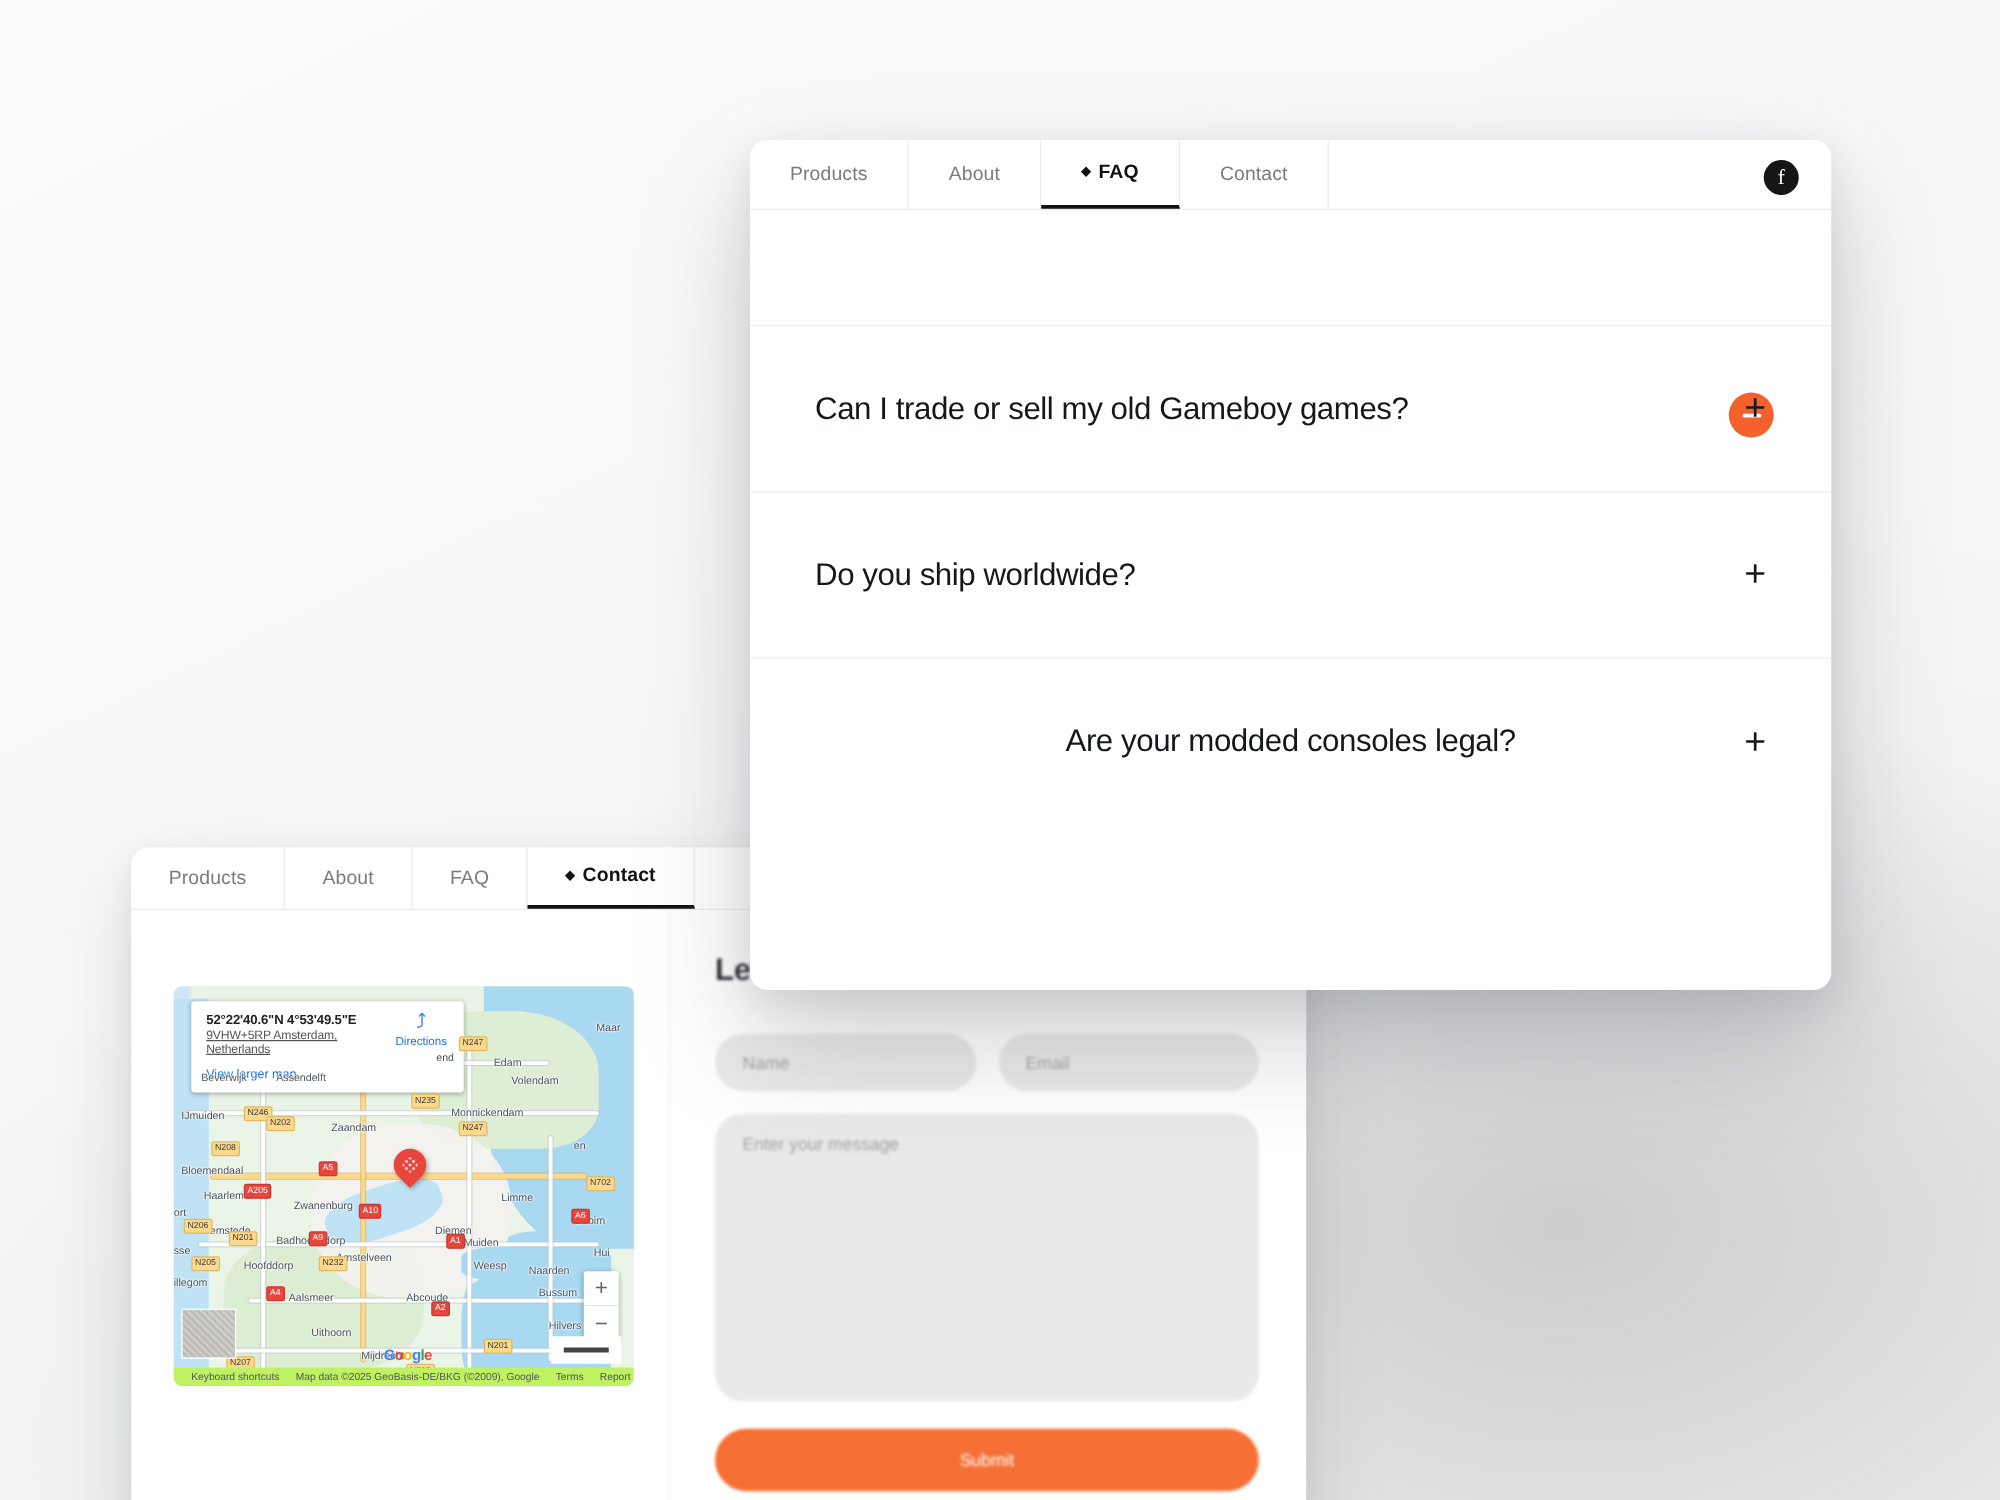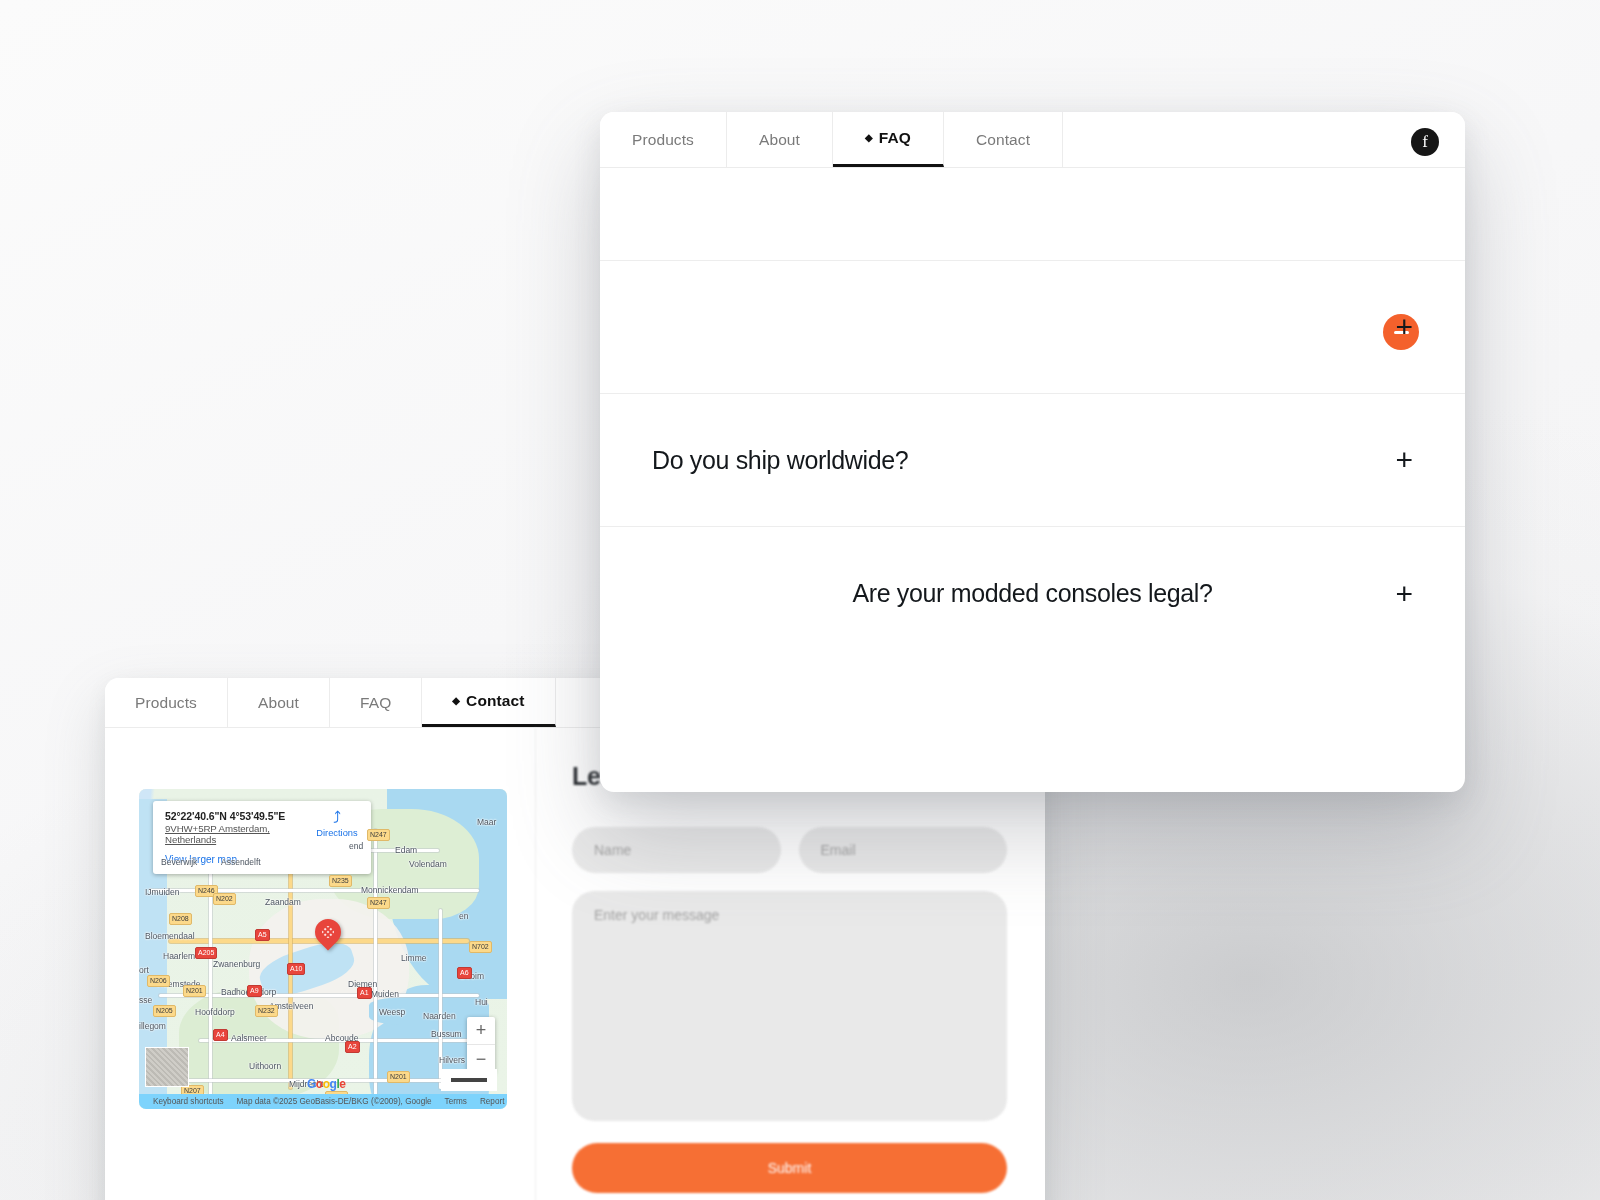--- a/index.html
+++ b/index.html
@@ -152,21 +152,21 @@
     background: repeating-linear-gradient(45deg,#cfcdc7 0 2px,#bdbbb5 2px 4px);
     border:1px solid #fff;
   }
   .map-scale {
     position:absolute; right:10px; bottom:18px; width:56px; height:22px;
     background:#fff; display:flex; align-items:center; justify-content:center;
   }
   .map-scale i { display:block; width:36px; height:4px; background:#444; }
   .map-attrib {
     position:absolute; left:0; right:0; bottom:0; height:15px;
-    background:#7dd3fc; display:flex; align-items:center; gap:13px;
+    background:#bef264; display:flex; align-items:center; gap:13px;
     padding-left:14px; font-size:8.2px; color:#555; white-space:nowrap;justify-content:space-between;
   }
 
   
   .form-row { display:flex; gap:18px; margin-top:36px; }
   .fld {
     background:#e7e7e7; border-radius:28px; height:46px;
     display:flex; align-items:center; padding:0 22px;
     font-size:14px; color:#9a9a9a; flex:1;
   }
@@ -292,21 +292,21 @@
         <div id="map-labels">
             <div class="map-label" style="left: 22px; top: 68px;">Beverwijk</div>
             <div class="map-label" style="left: 82px; top: 68px;">Assendelft</div>
             <div class="map-label" style="left: 6px; top: 98px;">IJmuiden</div>
             <div class="map-label" style="left: 126px; top: 108px;">Zaandam</div>
             <div class="map-label" style="left: 222px; top: 96px;">Monnickendam</div>
             <div class="map-label" style="left: 256px; top: 56px;">Edam</div>
             <div class="map-label" style="left: 260px; top: 70px; margin-left: 10px;">Volendam</div>
             <div class="map-label" style="left: 6px; top: 142px;">Bloemendaal</div>
             <div class="map-label" style="left: 24px; top: 162px;">Haarlem</div>
-            <div class="map-label" style="left: 74px; top: 170px;">Zwanenburg</div>
+            <div class="map-label" style="left: 74px; top: 170px; padding-left: 22px;">Zwanenburg</div>
             <div class="map-label" style="left: 18px; top: 190px;">Heemstede</div>
             <div class="map-label" style="left: 82px; top: 198px;">Badhoevedorp</div>
             <div class="map-label" style="left: 190px; top: 190px; margin-left: 19px;">Diemen</div>
             <div class="map-label" style="left: 232px; top: 200px;">Muiden</div>
             <div class="map-label" style="left: 240px; top: 218px;">Weesp</div>
             <div class="map-label" style="left: 56px; top: 218px;">Hoofddorp</div>
             <div class="map-label" style="left: 130px; top: 212px;">Amstelveen</div>
             <div class="map-label" style="left: 284px; top: 222px;">Naarden</div>
             <div class="map-label" style="left: 292px; top: 240px;">Bussum</div>
             <div class="map-label" style="left: 92px; top: 244px;">Aalsmeer</div>
@@ -407,20 +407,21 @@
 
   <div class="faq-list">
 
     <div class="faq-item open">
       <div class="faq-minus">
           <i></i>
         </div>
     </div>
 
     <div class="faq-item collapsed">
+      <div class="faq-q">Can I trade or sell my old Gameboy games?</div>
       <div class="faq-toggle">+</div>
     </div>
 
     <div class="faq-item collapsed">
       <div class="faq-q">Do you ship worldwide?</div>
       <div class="faq-toggle">+</div>
     </div>
 
     <div class="faq-item collapsed" style="border-bottom:none;justify-content:center;">
       <div class="faq-q">Are your modded consoles legal?</div>

